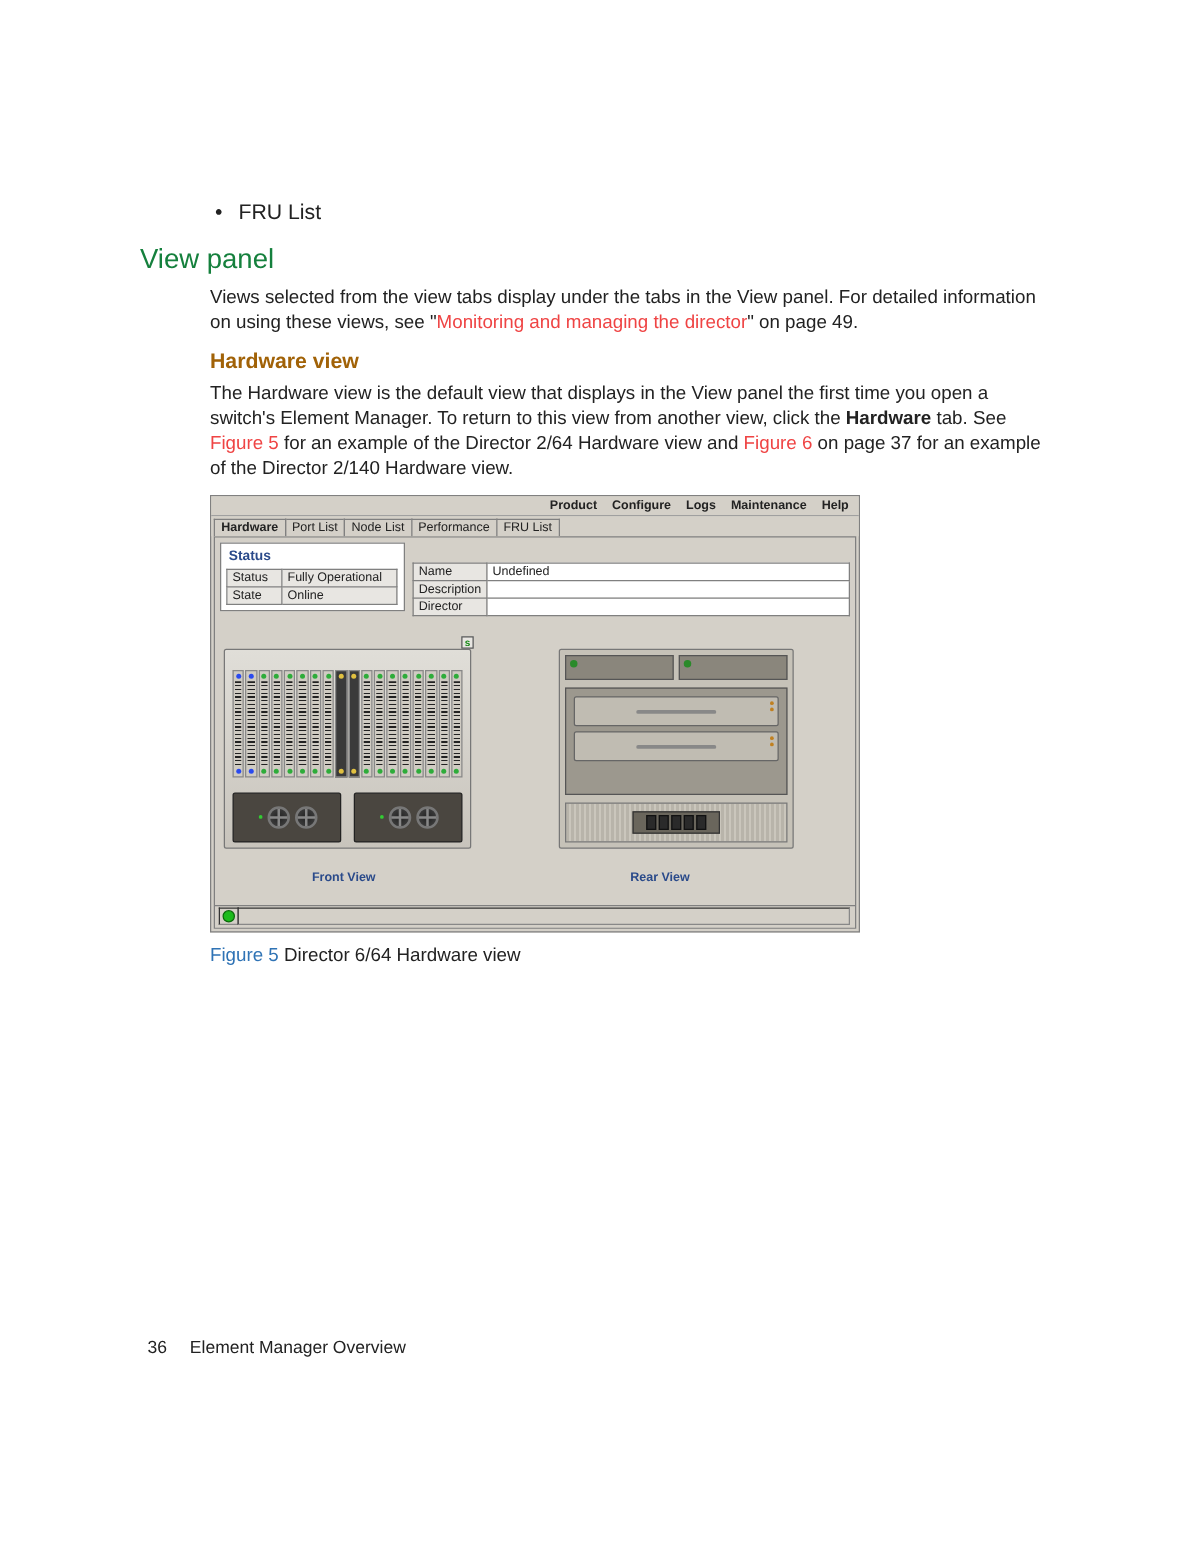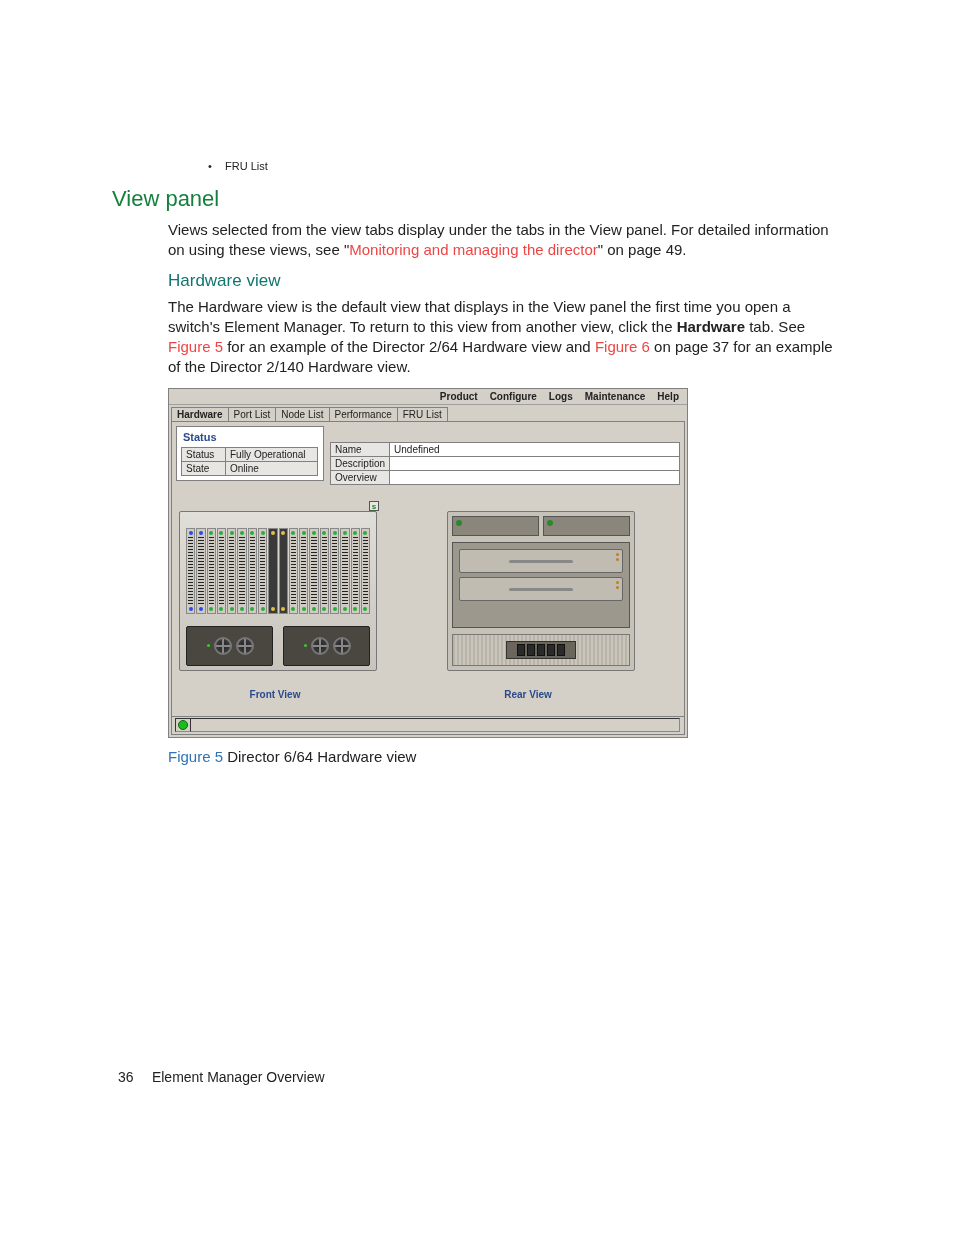--- a/index.html
+++ b/index.html
@@ -8,44 +8,44 @@
     height: 1235px;
     background: #fff;
     font-family: Arial, Helvetica, sans-serif;
     color: #222;
     position: relative;
   }
   .page {
     padding: 160px 118px 0 118px;
   }
   .bullet-line {
-    margin-left: 90px;
-    font-size: 11px;
+    margin-left: 54px;
+    font-size: 17px;
     margin-bottom: 14px;
   }
   .bullet-dot { display:inline-block; width:14px; }
   .h2 {
     color: #15803d;
     font-size: 22px;
     font-weight: 400;
     margin-bottom: 8px;
     margin-left: -6px;
   }
   .body-text {
     margin-left: 50px;
     font-size: 15px;
     line-height: 1.35;
     margin-bottom: 10px;
   }
   .body-text a { color: #ef4444; text-decoration: none; }
   .body-text .bold { font-weight: bold; }
   .h3 {
-    color: #0f766e;
+    color: #a16207;
     font-size: 17px;
-    font-weight: 400;
+    font-weight: 700;
     margin-left: 50px;
     margin-bottom: 6px;
     margin-top: 4px;
   }
   .figure-wrap {
     margin-left: 50px;
     margin-top: 10px;
     width: 520px;
   }
   .app {
@@ -289,21 +289,21 @@
               <tbody>
                   <tr>
                     <td class="label">Name</td>
                     <td class="val">Undefined</td>
                   </tr>
               <tr>
                     <td class="label">Description</td>
                     <td class="val"></td>
                   </tr>
               <tr>
-                    <td class="label">Overview</td>
+                    <td class="label">Director</td>
                     <td class="val"></td>
                   </tr>
             </tbody>
               </table>
           </div>
         </div>
 
         <div class="hw-area">
           <div class="device">
             <div class="green-dot-top">s</div>

